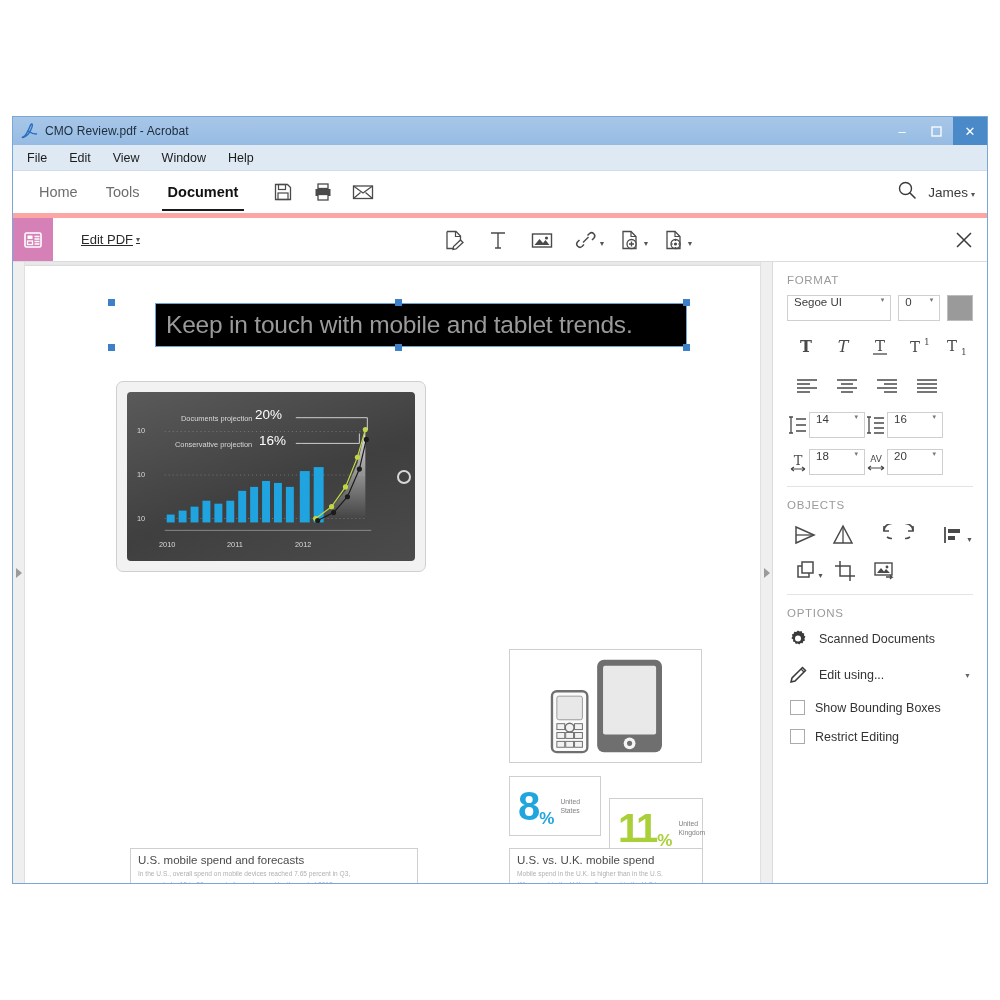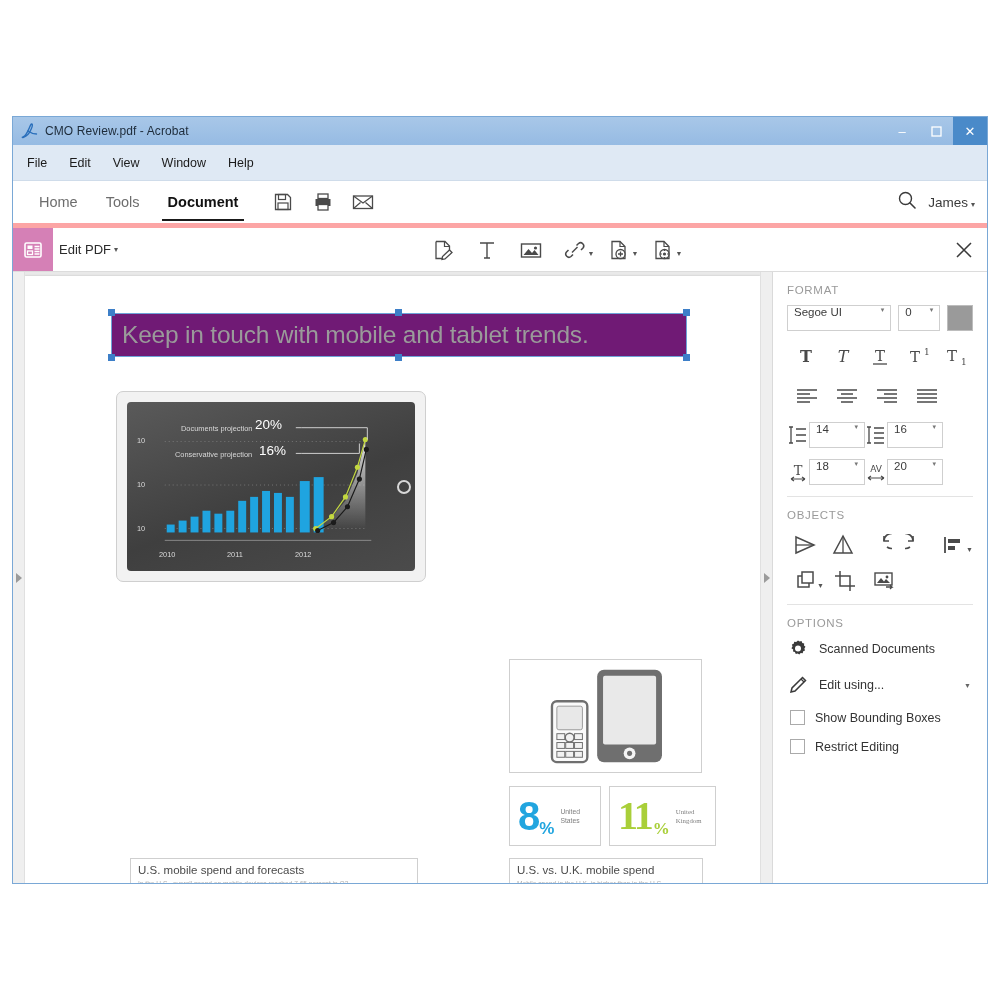--- a/index.html
+++ b/index.html
@@ -35,21 +35,21 @@
   }
   .wincontrols { position: absolute; right: 0; top: 0; height: 28px; display: flex; }
   .wincontrols > div {
     width: 34px; height: 28px; display: flex; align-items: center; justify-content: center;
     color: #ffffff; font-size: 13px; line-height: 1;
   }
   .wincontrols .wc-close { background: #4a8ac9; }
 
   
   .menubar {
-    height: 36px; background: #dfe9f4;
+    height: 26px; background: #dfe9f4;
     display: flex; align-items: center; padding-left: 14px; gap: 22px;
     border-bottom: 1px solid #cfdcea;
     flex: 0 0 auto;
   }
   .menubar span { font-size: 12.5px; color: #1b1b1b; }
 
   
   .toolbar {
     height: 47px; background: #ffffff;
     display: flex; align-items: center;
@@ -76,21 +76,21 @@
   .editbar {
     height: 44px; background: #ffffff;
     display: flex; align-items: stretch;
     border-bottom: 1px solid #dcdcdc;
     flex: 0 0 auto; position: relative;
   }
   .pink-tile {
     width: 40px; background: #d580b6; display: flex; align-items: center; justify-content: center;
     flex: 0 0 auto;
   }
-  .edit-label { display: flex; align-items: center; padding-left: 6px; font-size: 13px; color: #2b2b2b; }
+  .edit-label { display: flex; align-items: center; padding-left: 28px; font-size: 13px; color: #2b2b2b; text-decoration: underline; }
   .edit-tools { display: flex; align-items: center; gap: 18px; margin: 0 auto; }
   .edit-tools .ic { width: 26px; height: 26px; display: flex; align-items: center; justify-content: center; position: relative; }
   .ic-caret { font-size: 7px; color: #555; position: absolute; right: -7px; bottom: 6px; }
   .close-x { position: absolute; right: 14px; top: 0; height: 100%; display: flex; align-items: center; }
 
   
   .body-row { flex: 1 1 auto; display: flex; min-height: 0; background: #e9e9e9; }
 
   .left-rail {
     width: 12px; background: #efefef; border-right: 1px solid #e0e0e0;
@@ -138,22 +138,22 @@
   .divider { height: 1px; background: #e3e3e3; margin: 8px 0 12px 0; }
   .optrow { display: flex; align-items: center; gap: 10px; margin-bottom: 14px; position: relative; }
   .optrow .oi { width: 22px; height: 22px; display: flex; align-items: center; justify-content: center; flex: 0 0 auto; }
   .optrow .otext { font-size: 12.5px; color: #333; }
   .optrow .ocaret { position: absolute; right: 2px; font-size: 7px; color: #666; }
   .cbox { width: 15px; height: 15px; border: 1px solid #aaa; background: #fff; flex: 0 0 auto; margin-left: 3px; }
 
   
   .headline-wrap { position: absolute; left: 86px; top: 37px; width: 576px; height: 44px; }
   .headline-box {
-    position: absolute; inset: 0; border: 1px solid #6ea3d8; background: #701a75;
-    display: flex; align-items: center; padding-left: 10px;
+    position: absolute; inset: 0; border: 1px solid #6ea3d8; background: #000000;
+    display: flex; align-items: center; padding-left: 10px; margin-left: 44px;
   }
   .headline-text { font-size: 24.5px; color: #9a9a9a; white-space: nowrap; letter-spacing: -.2px; }
   .hdl { position: absolute; width: 7px; height: 7px; background: #3d7fc8; }
   .hdl.tl { left: -3px; top: -4px; } .hdl.tm { left: 50%; margin-left: -4px; top: -4px; } .hdl.tr { right: -3px; top: -4px; }
   .hdl.bl { left: -3px; bottom: -4px; } .hdl.bm { left: 50%; margin-left: -4px; bottom: -4px; } .hdl.br { right: -3px; bottom: -4px; }
 
   .card { position: absolute; border: 1px solid #cfcfcf; background: #fff; }
 
   
   #tablet-card { left: 91px; top: 115px; width: 310px; height: 191px; border-radius: 7px; background: #f2f2f2; padding: 10px; }
@@ -446,21 +446,21 @@
         </div>
 
         <div class="stat-card" style="left:484px; top:510px; width:92px; height:60px;">
           <span class="stat-num" style="color:#21a5df">8</span>
           <span class="stat-pct" style="color:#21a5df">%</span>
           <span class="stat-country">
             <span>United</span><br>
             <span>States</span>
           </span>
         </div>
-        <div class="stat-card" style="left:584px; top:510px; width:107px; height:60px;font-family:Liberation Serif, serif;">
+        <div class="stat-card" style="left:584px; top:532px; width:94px; height:60px;">
           <span class="stat-num" style="color:#a9cf39">11</span>
           <span class="stat-pct" style="color:#a9cf39">%</span>
           <span class="stat-country">
             <span>United</span><br>
             <span>Kingdom</span>
           </span>
         </div>
 
         <div class="card" style="left:484px; top:582px; width:194px; height:46px; padding:5px 7px;">
           <div class="cap-title">U.S. vs. U.K. mobile spend</div>

